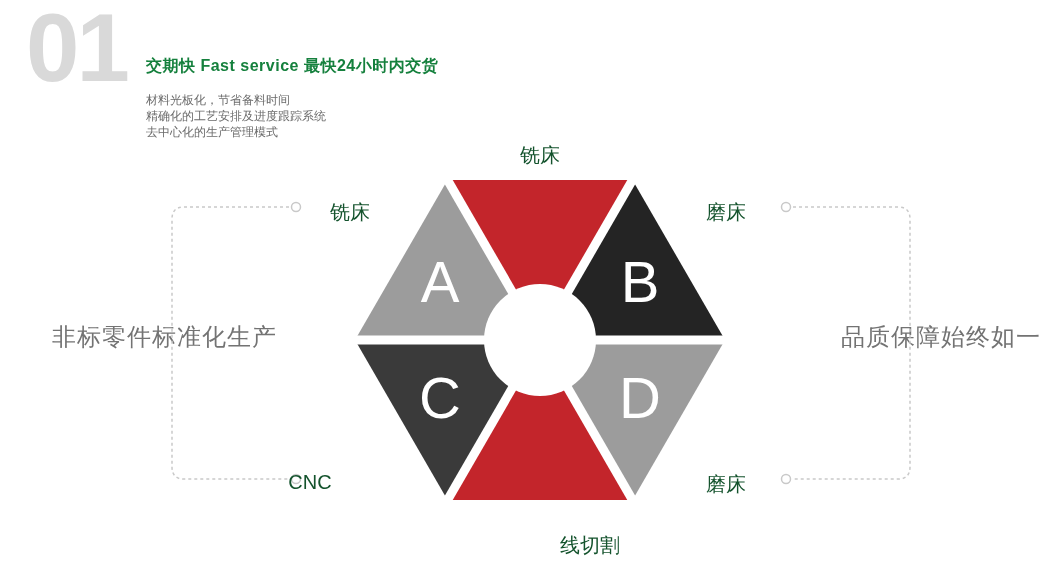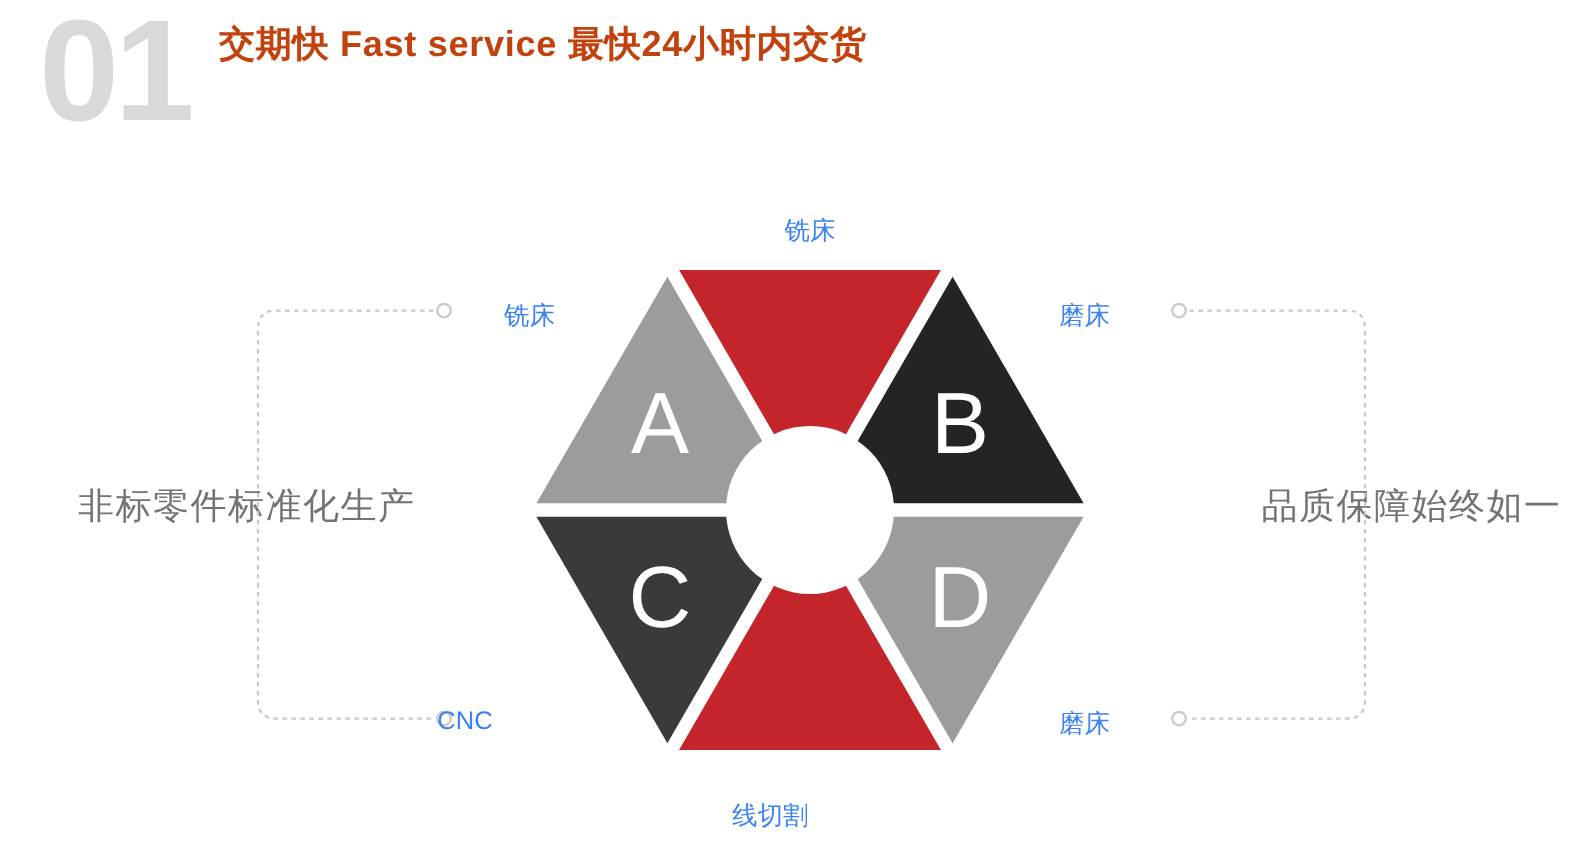--- a/index.html
+++ b/index.html
@@ -11,56 +11,61 @@
   }
   .slide { position: relative; width: 1060px; height: 564px; background: #ffffff; overflow: hidden; }
 
   
   .section-number {
     position: absolute; left: 26px; top: 0px;
     font-size: 96px; font-weight: bold; line-height: 1;
     color: #d9d9d9; letter-spacing: -3px;
   }
   .header-text { position: absolute; left: 146px; top: 16px; }
-  .slide-title { font-size: 24px; font-weight: bold; color: #c2410c; letter-spacing: 0.5px; line-height: 28px; }
+  .slide-title { font-size: 16px; font-weight: bold; color: #15803d; letter-spacing: 0.5px; line-height: 28px; margin-top: 36px; }
   .subtitles { margin-top: 12px; }
   .subtitle { font-size: 12px; color: #6b6b6b; line-height: 16px; }
 
   
   .caption { position: absolute; top: 321px; font-size: 24px; color: #737373; letter-spacing: 1px; white-space: nowrap; }
   .caption.left { left: 52px; }
   .caption.right { left: 841px; }
 
   
   .diagram-svg { position: absolute; left: 0; top: 0; }
   .dotted { fill: none; stroke: #c9c9c9; stroke-width: 1.5; stroke-dasharray: 3 3; }
   .dot-circle { fill: #ffffff; stroke: #c9c9c9; stroke-width: 1.5; }
   .separator { stroke: #ffffff; stroke-width: 9; }
   .hex-letter {
     font-size: 58px; fill: #ffffff; text-anchor: middle;
     font-family: "Liberation Sans", "DejaVu Sans", sans-serif; font-weight: 400;
   }
 
   
-  .seg-label { position: absolute; font-size: 17px; color: #3b82f6; width: 120px; white-space: nowrap; }
+  .seg-label { position: absolute; font-size: 20px; color: #14532d; width: 120px; white-space: nowrap; }
   .seg-label.top    { left: 480px; top: 142px; text-align: center; }
-  .seg-label.bottom { left: 488px; top: 532px; text-align: left; }
+  .seg-label.bottom { left: 500px; top: 532px; text-align: right; }
   .seg-label.ul     { left: 250px; top: 199px; text-align: right; }
   .seg-label.ll     { left: 250px; top: 471px; text-align: center; }
   .seg-label.ur     { left: 706px; top: 199px; text-align: left; }
   .seg-label.lr     { left: 706px; top: 471px; text-align: left; }
 </style>
 </head>
 <body>
 
 <div class="slide">
 
   <div class="section-number">01</div>
   <div class="header-text">
     <div class="slide-title">交期快  Fast service 最快24小时内交货</div>
+    <div class="subtitles">
+      <div class="subtitle">材料光板化，节省备料时间</div>
+      <div class="subtitle">精确化的工艺安排及进度跟踪系统</div>
+      <div class="subtitle">去中心化的生产管理模式</div>
+    </div>
   </div>
 
   <div class="caption left">非标零件标准化生产</div>
   <div class="caption right">品质保障始终如一</div>
 
   <svg class="diagram-svg" width="1060" height="576" viewBox="0 0 1060 576">
 
     <path class="dotted" d="M289 207 H184 Q172 207 172 219 V467 Q172 479 184 479 H289"></path>
     <circle class="dot-circle" cx="296" cy="207" r="4.5"></circle>
     <circle class="dot-circle" cx="296" cy="479" r="4.5"></circle>

